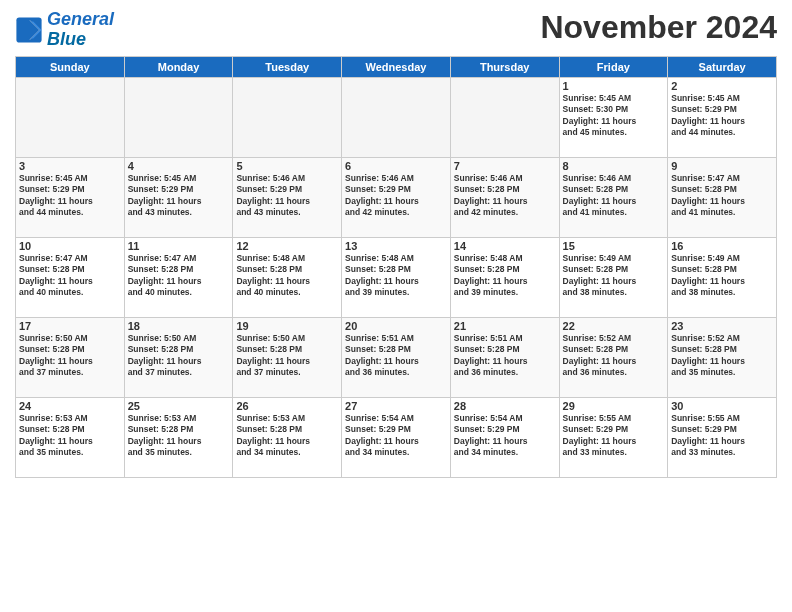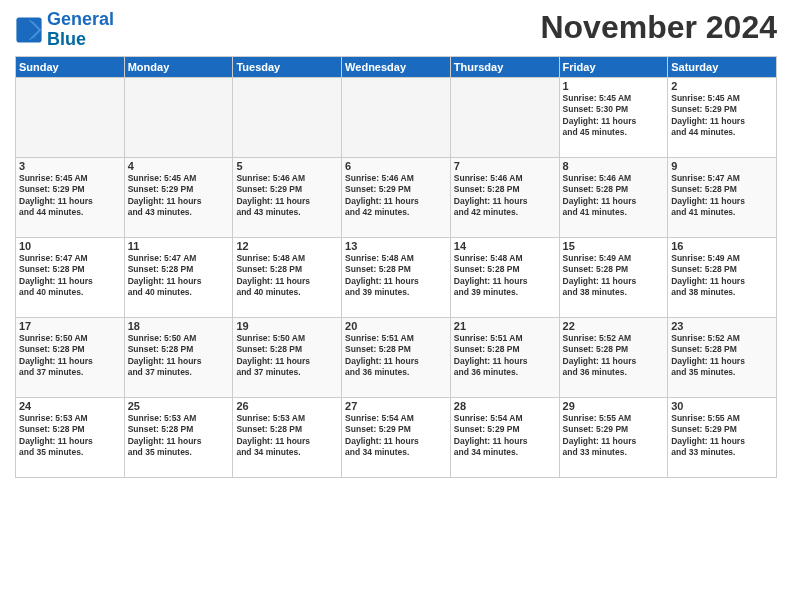--- a/index.html
+++ b/index.html
@@ -23,20 +23,21 @@
     }
     .logo {
       display: flex;
       align-items: center;
     }
     .logo-text {
       font-size: 18px;
       font-weight: bold;
       color: #333;
       line-height: 1.1;
+      font-style: italic;
     }
     .logo-text span {
       color: #1a6bbf;
     }
     .logo-icon {
       width: 28px;
       height: 28px;
       margin-right: 4px;
     }
     .title-block {
@@ -55,21 +56,21 @@
     .calendar {
       width: 100%;
       border-collapse: collapse;
       table-layout: fixed;
     }
     .calendar th {
       background: #1a6bbf;
       color: #fff;
       font-size: 11px;
       padding: 4px 3px;
-      text-align: left;
+      text-align: center;
       border: 1px solid #ccc;
     }
     .calendar td {
       border: 1px solid #ccc;
       vertical-align: top;
       padding: 2px 3px;
       height: 80px;
       background: #fff;
       font-size: 9px;
       color: #333;

